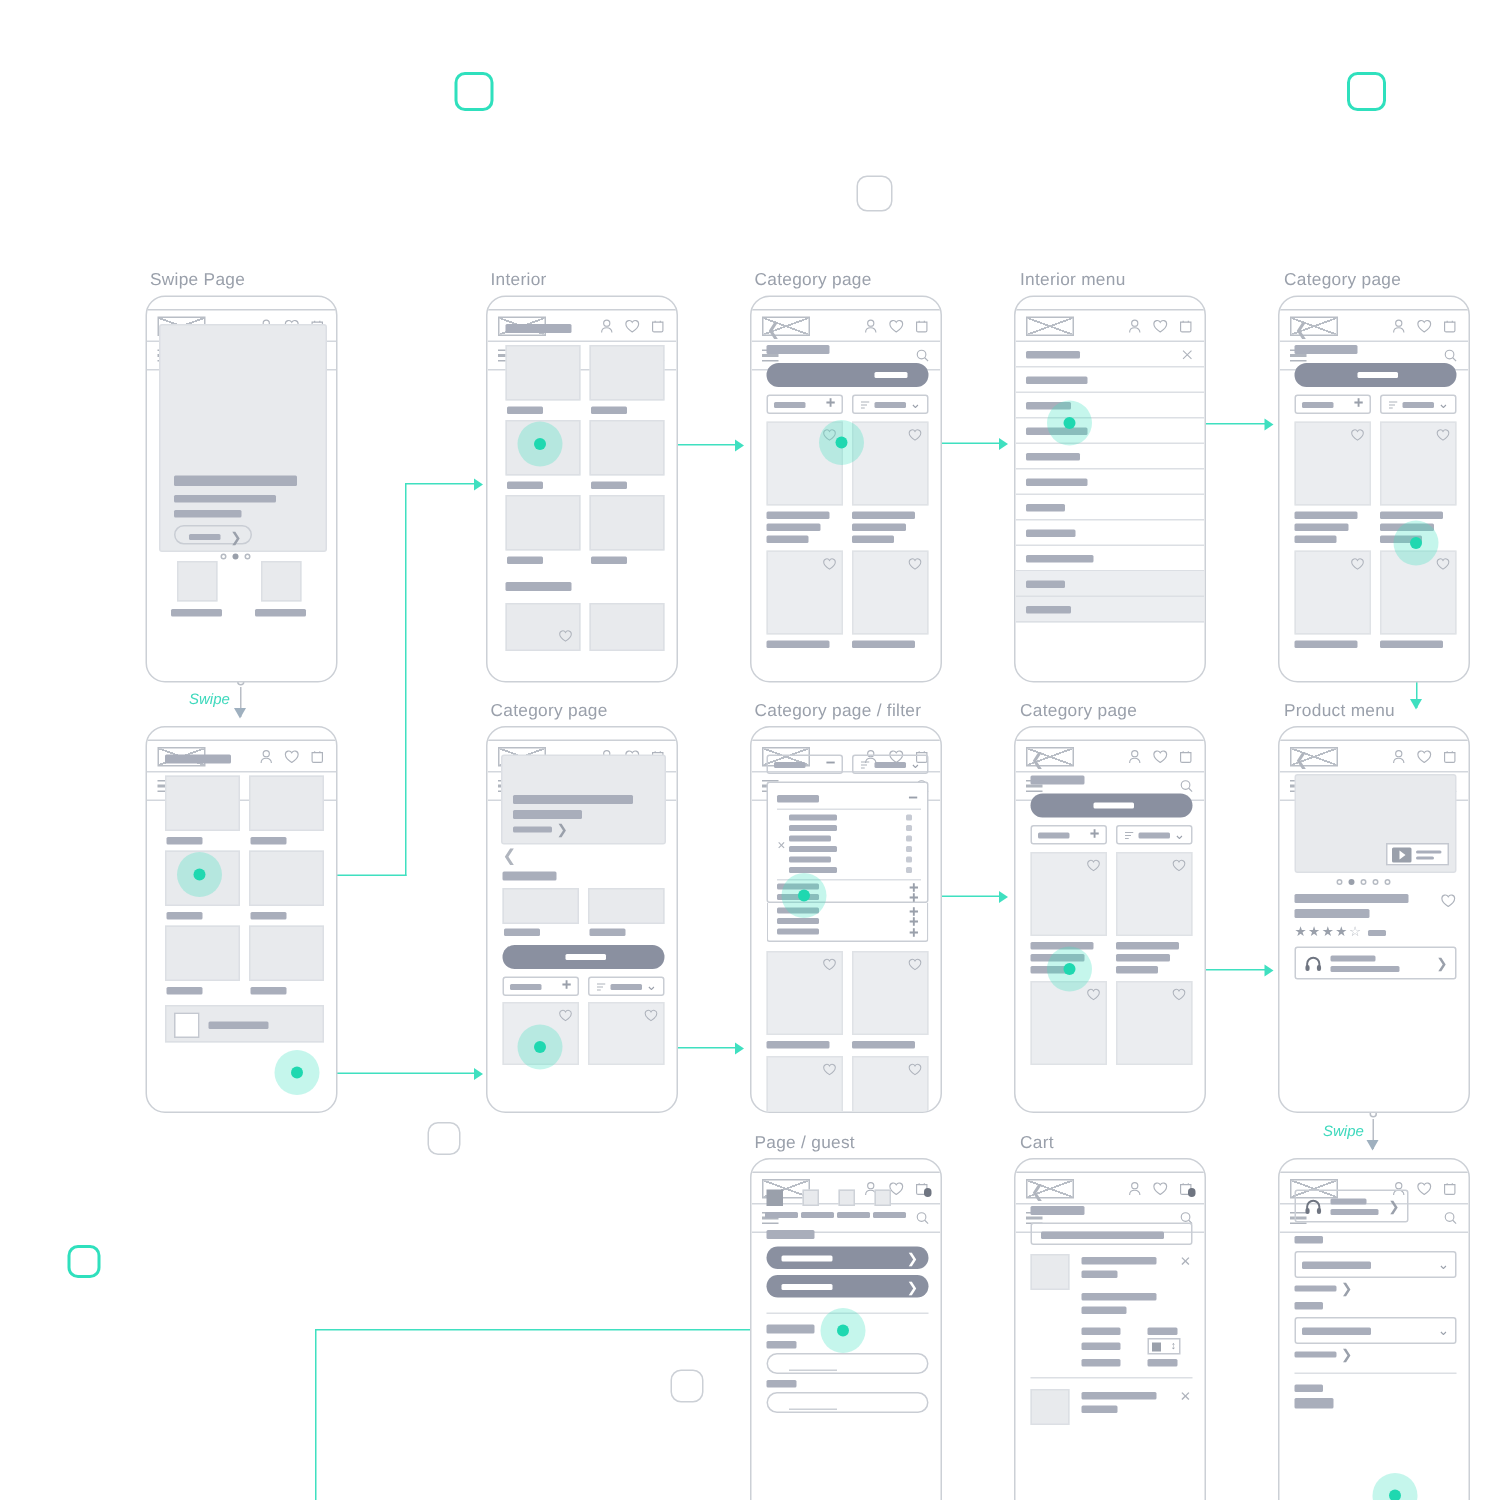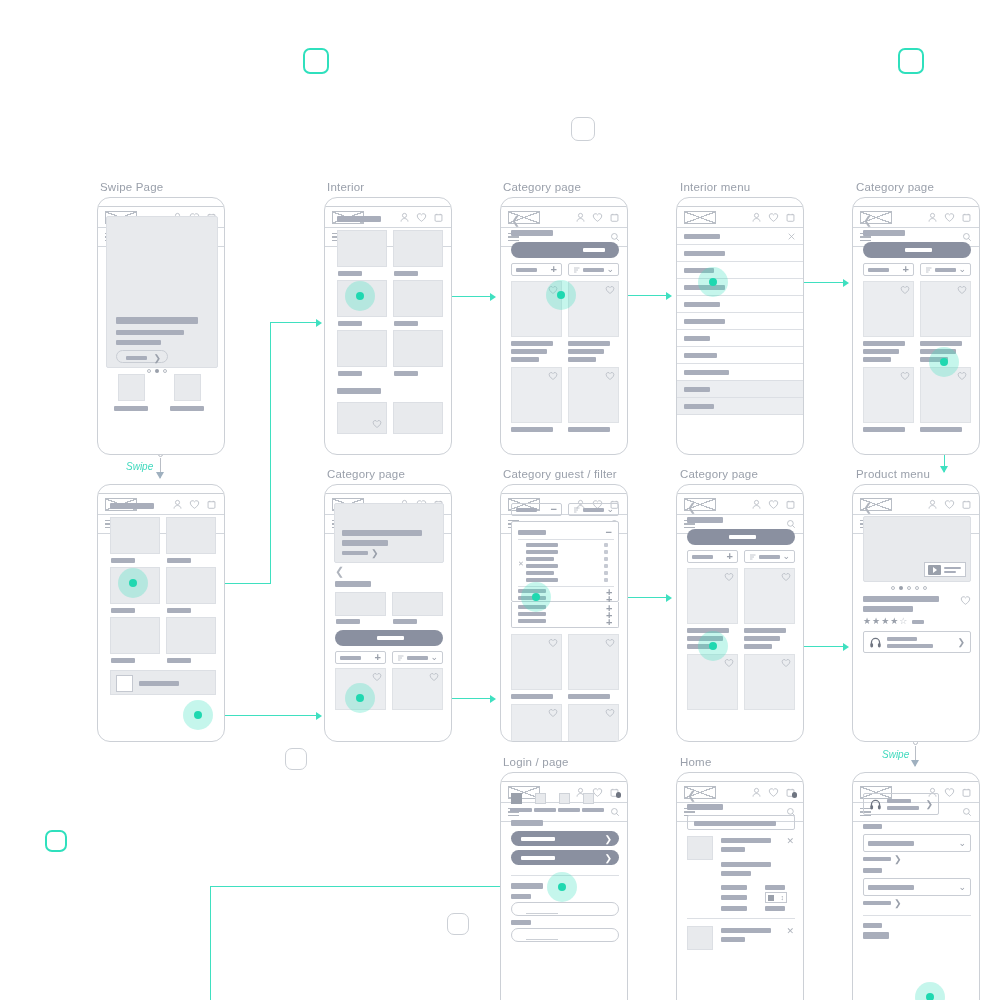--- a/index.html
+++ b/index.html
@@ -132,26 +132,26 @@
   <div class="arrow d" style="left:910.5px;top:760px;"></div>
   <div class="swipe" style="left:882px;top:749px;">Swipe</div>
 
   <div class="scr-label" style="left:100px;top:181px;">Swipe Page</div>
   <div class="scr-label" style="left:327px;top:181px;">Interior</div>
   <div class="scr-label" style="left:503px;top:181px;">Category page</div>
   <div class="scr-label" style="left:680px;top:181px;">Interior menu</div>
   <div class="scr-label" style="left:856px;top:181px;">Category page</div>
 
   <div class="scr-label" style="left:327px;top:468px;">Category page</div>
-  <div class="scr-label" style="left:503px;top:468px;">Category guest / filter</div>
+  <div class="scr-label" style="left:503px;top:468px;">Category page / filter</div>
   <div class="scr-label" style="left:680px;top:468px;">Category page</div>
   <div class="scr-label" style="left:856px;top:468px;">Product menu</div>
 
-  <div class="scr-label" style="left:503px;top:756px;">Login / page</div>
-  <div class="scr-label" style="left:680px;top:756px;">Home</div>
+  <div class="scr-label" style="left:503px;top:756px;">Page / guest</div>
+  <div class="scr-label" style="left:680px;top:756px;">Cart</div>
 
   <div class="phone" style="left:97px;top:197px;width:128px;height:258px;">
     <div class="notchbar"></div>
     <div class="screen">
       <div class="appbar">
         <div class="logo"></div>
         <div class="abicons">
           <svg width="11" height="11" viewBox="0 0 16 16">
               <circle cx="8" cy="5" r="3" fill="none" stroke="#aeb3bc" stroke-width="1.1"></circle>
               <path d="M3 14c0-3 2.3-4.5 5-4.5s5 1.5 5 4.5" fill="none" stroke="#aeb3bc" stroke-width="1.1"></path>

